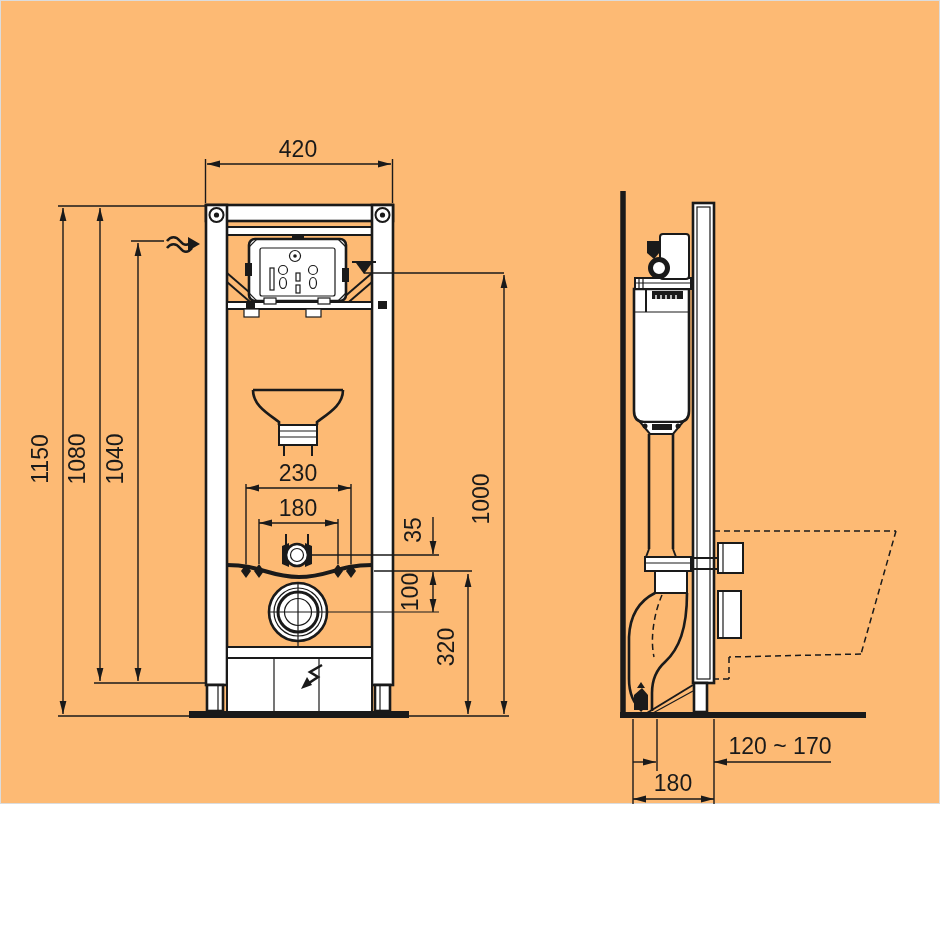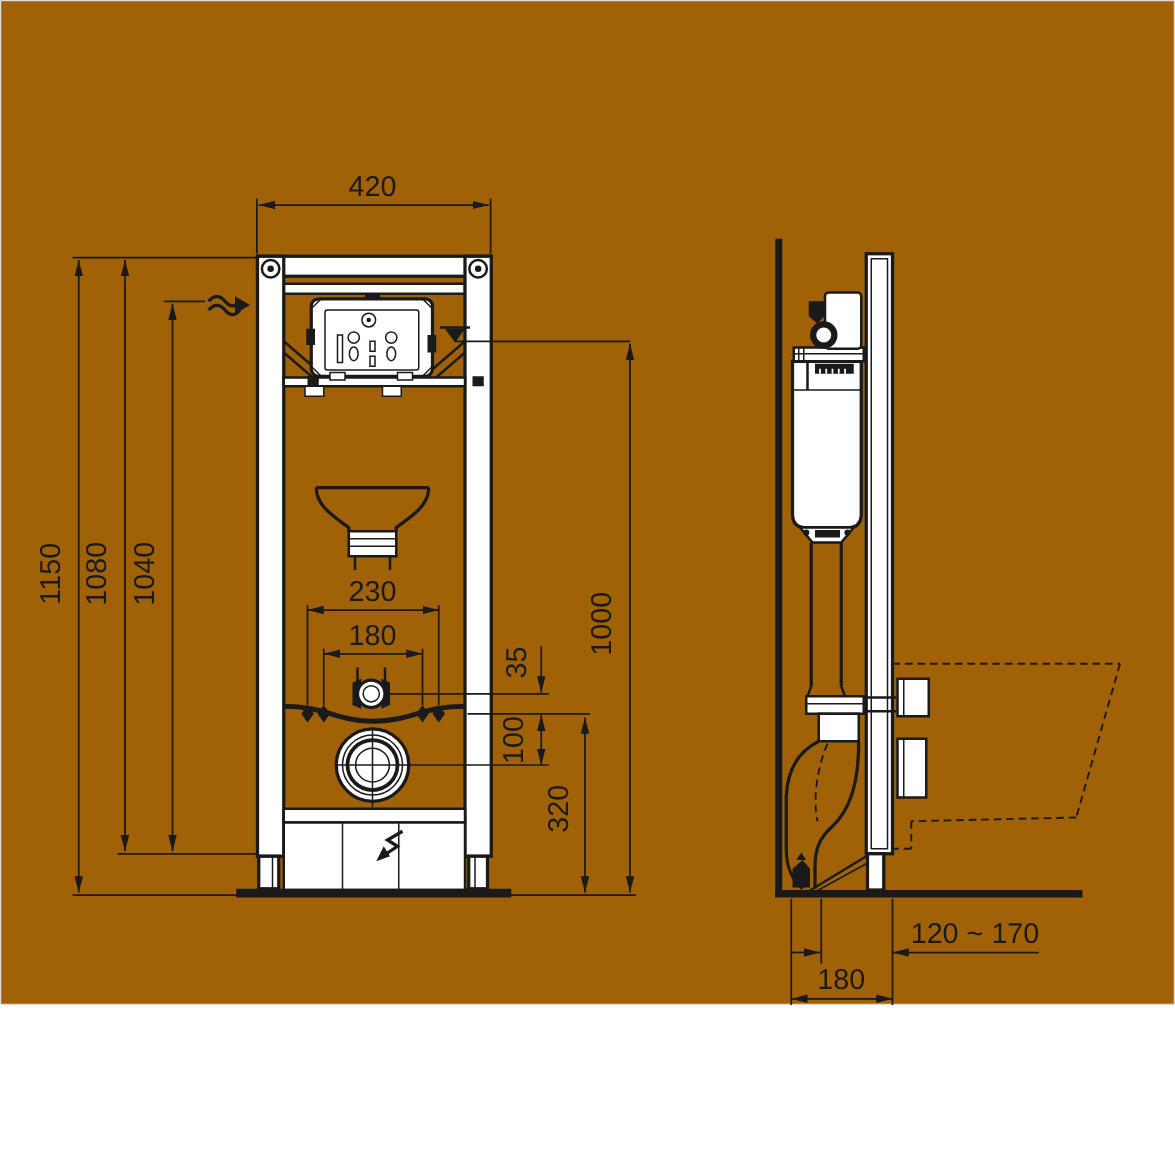--- a/index.html
+++ b/index.html
@@ -1,19 +1,19 @@
 <!DOCTYPE html>
 <html><head>
 <meta charset="utf-8">
 <style>
   html,body{margin:0;padding:0;background:#ffffff;}
   .canvas{
     position:relative;
     width:940px;height:804px;
-    background:#a16207;
+    background:#fdba74;
     border:1px solid #dcdcdc;
     box-sizing:border-box;
     font-family:"Liberation Sans", sans-serif;
   }
   svg{display:block}
   .thin   {stroke:#1a1a1a;stroke-width:1.2;fill:none}
   .med    {stroke:#1a1a1a;stroke-width:2;fill:none}
   .thick  {stroke:#1a1a1a;stroke-width:2.6;fill:none}
   .xthick {stroke:#1a1a1a;stroke-width:4;fill:none}
   .wall   {stroke:#1a1a1a;stroke-width:5.5;fill:none}

